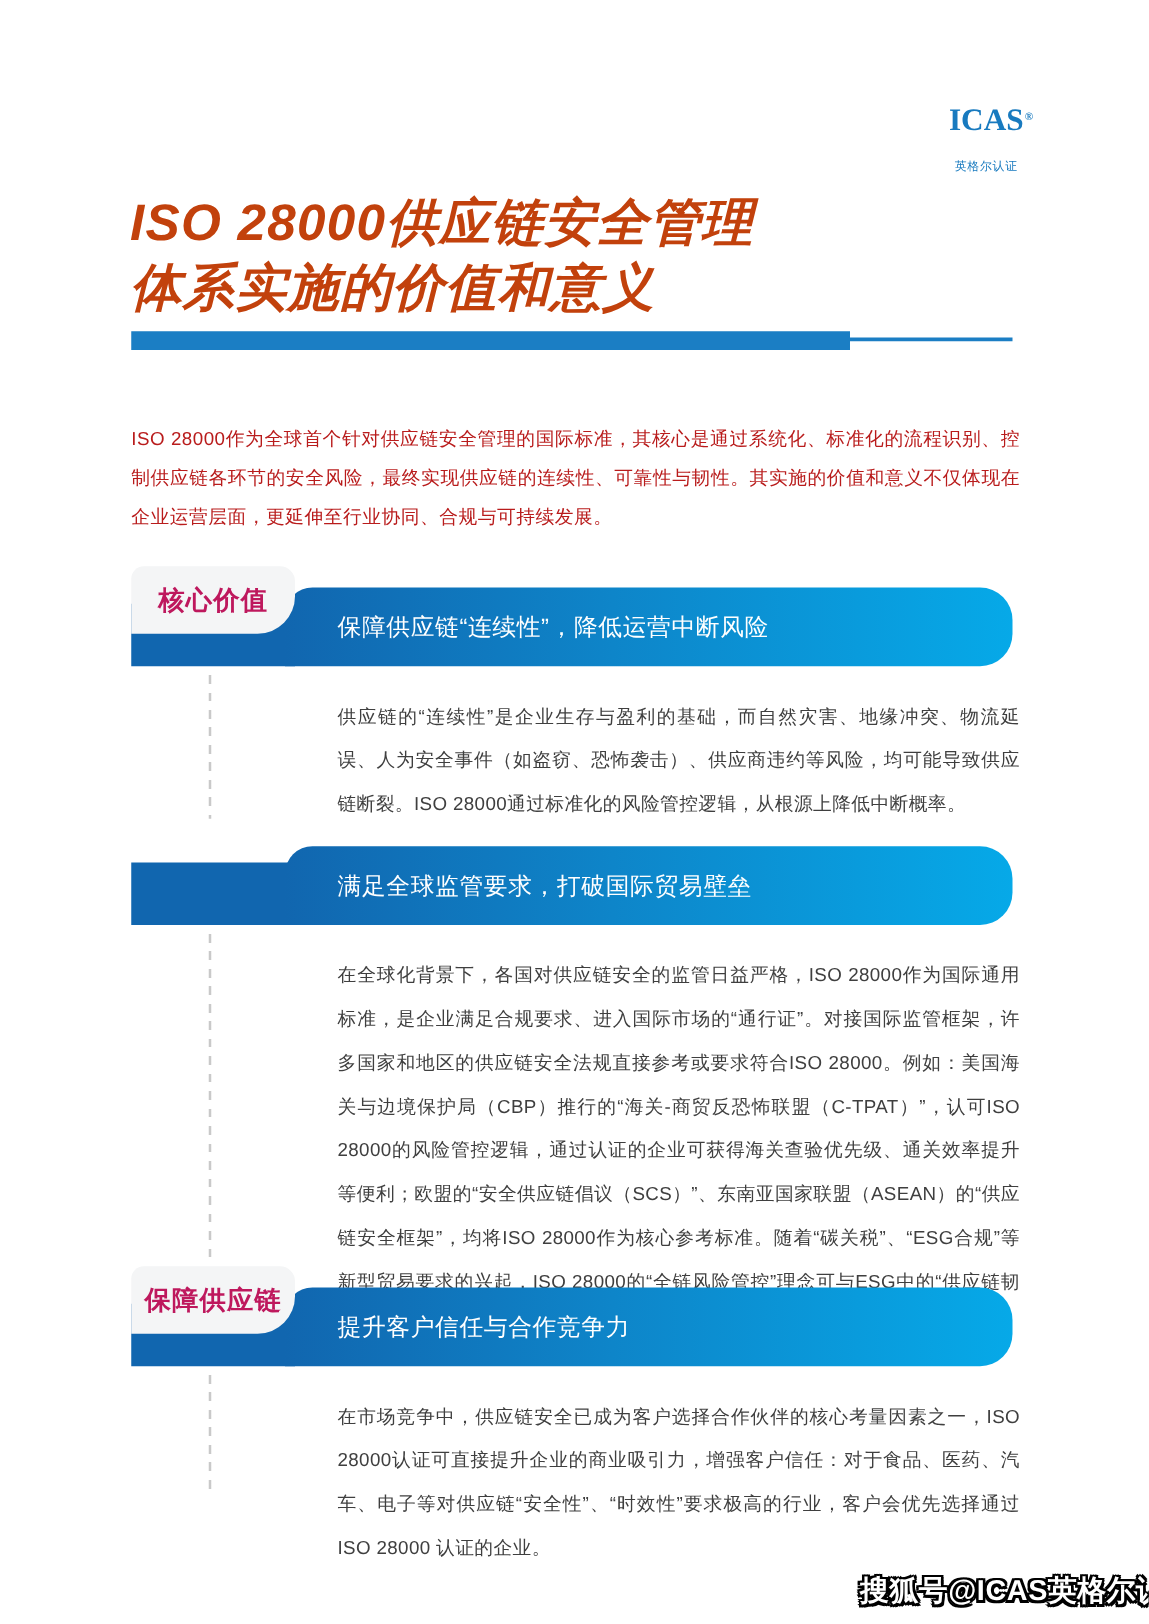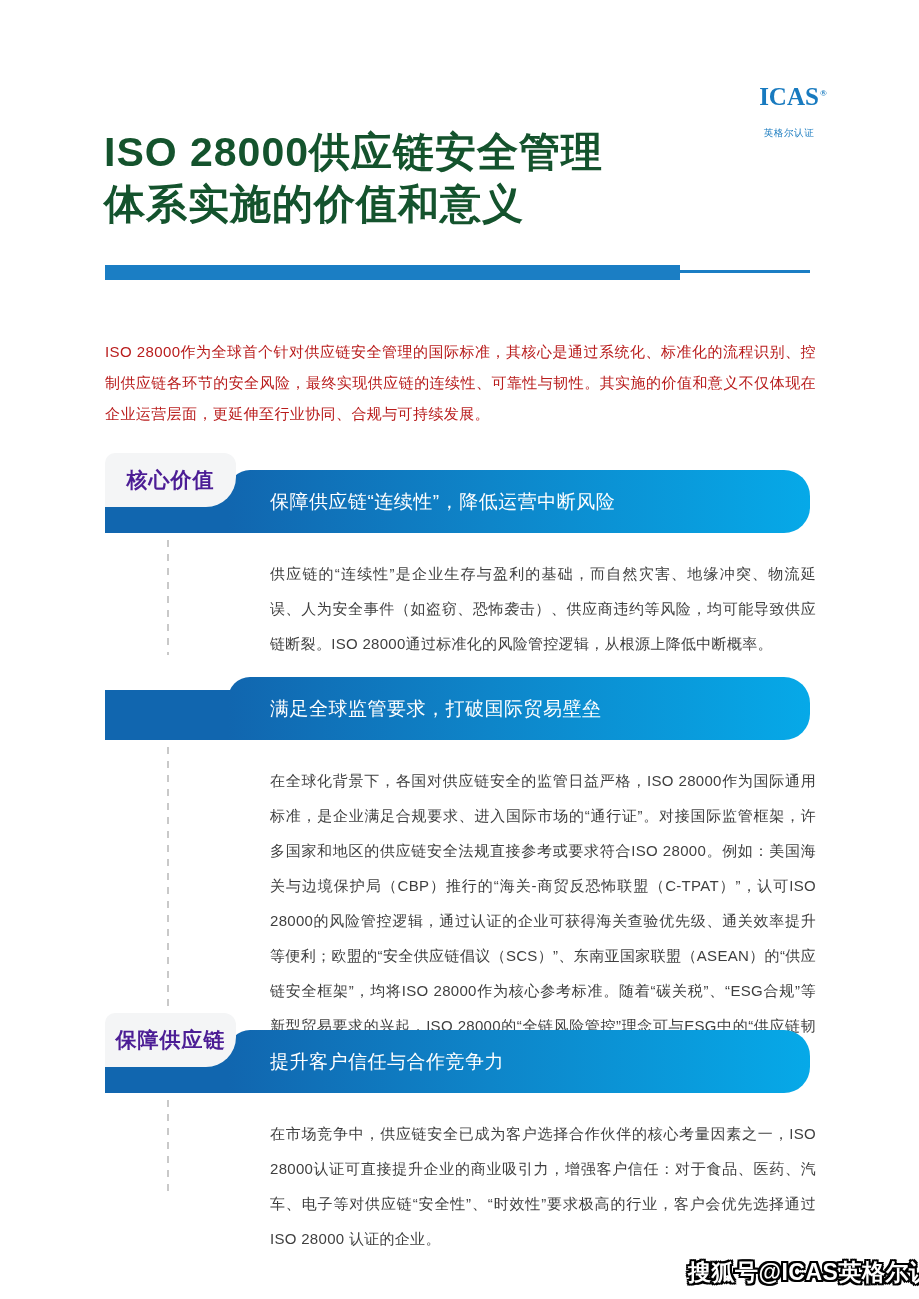--- a/index.html
+++ b/index.html
@@ -6,34 +6,34 @@
   .page{
     position:relative;width:919px;height:1299px;background:#ffffff;overflow:hidden;
     font-family:"Liberation Sans","DejaVu Sans",sans-serif;
   }
   
   .logo{position:absolute;top:84px;left:758px;width:62px;text-align:center;color:#187abf;}
   .logo-main{font-family:"Liberation Serif","DejaVu Serif",serif;font-weight:bold;font-size:25px;line-height:25px;letter-spacing:0px;position:relative;}
   .logo-reg{font-size:9px;position:absolute;top:-3px;margin-left:1px;}
   .logo-sub{font-size:9.5px;letter-spacing:0.6px;margin-top:18px;white-space:nowrap;}
   
-  .title{position:absolute;left:104px;top:126px;color:#14532d;font-weight:bold;font-size:41px;line-height:52px;letter-spacing:1px;white-space:nowrap;}
+  .title{position:absolute;left:104px;top:152px;color:#c2410c;font-weight:bold;font-size:41px;line-height:52px;letter-spacing:1px;white-space:nowrap;font-style:italic;}
   .rule-thick{position:absolute;left:105px;top:265px;width:575px;height:15px;background:#1b7ec4;}
   .rule-thin{position:absolute;left:680px;top:270px;width:130px;height:3px;background:#1b7ec4;}
   
   .intro{position:absolute;left:105px;top:336px;width:711px;font-size:15px;line-height:31px;color:#b91c1c;text-align:justify;letter-spacing:0.4px;}
   
   .section{position:absolute;left:105px;width:705px;height:80px;}
   .sec-bar-under{position:absolute;left:0;top:30px;width:131px;height:50px;background:#1166af;}
   .sec-bar{position:absolute;left:123px;top:17px;width:582px;height:63px;
     background:linear-gradient(90deg,#1166af 0%,#0e85c9 45%,#06a9e8 100%);
     border-radius:22px 26px 26px 0;}
   .sec-tab{position:absolute;left:0;top:0;width:131px;height:54px;background:#f4f5f6;
     border-radius:10px 12px 30px 0;display:flex;align-items:center;justify-content:center;
-    color:#4c1d95;font-size:21px;font-weight:bold;letter-spacing:1px;}
+    color:#be185d;font-size:21px;font-weight:bold;letter-spacing:1px;}
   .sec-heading{position:absolute;left:165px;top:17px;height:63px;display:flex;align-items:center;
     color:#ffffff;font-size:19px;font-weight:normal;letter-spacing:0.5px;white-space:nowrap;}
   
   .body-text{position:absolute;left:270px;width:546px;font-size:15px;line-height:35px;color:#3f3f3f;text-align:justify;letter-spacing:0.3px;}
   
   .dash{position:absolute;left:167px;width:2px;
     background:repeating-linear-gradient(to bottom,#c9c9c9 0 7px,transparent 7px 14px);}
   
   .watermark{position:absolute;left:688px;top:1257px;font-size:23px;font-weight:bold;color:#ffffff;white-space:nowrap;
     text-shadow:-2px -2px 0 #000,2px -2px 0 #000,-2px 2px 0 #000,2px 2px 0 #000,0 2px 0 #000,2px 0 0 #000,0 -2px 0 #000,-2px 0 0 #000;

